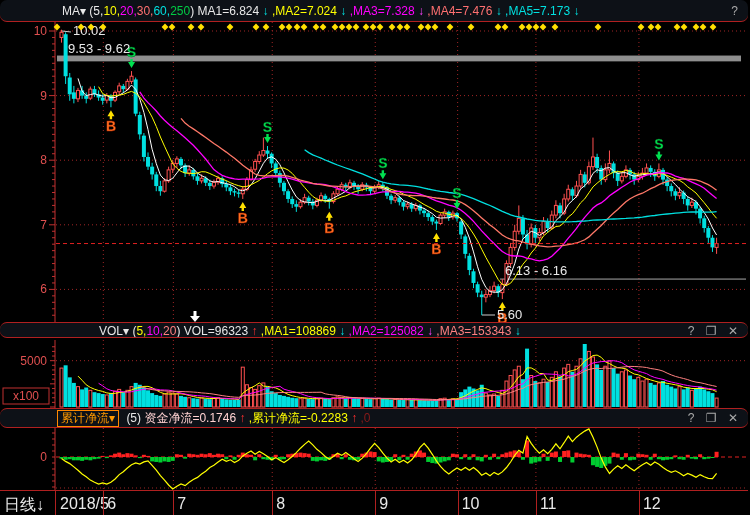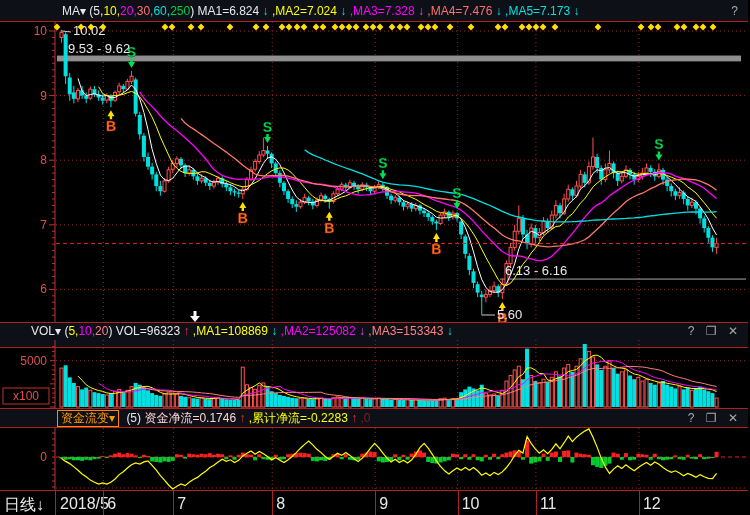--- a/index.html
+++ b/index.html
@@ -1,21 +1,21 @@
 <!DOCTYPE html>
 <html><head>
 <meta charset="utf-8">
 <style>
   html,body{margin:0;padding:0;background:#000;}
   #app{position:relative;width:750px;height:515px;background:#000;overflow:hidden;
        font-family:"Liberation Sans",sans-serif;border-right:2px solid #b02020;}
   .hdr{position:absolute;left:0;width:748px;background:#0d1117;color:#ddd;font-size:12px;
-       white-space:nowrap;overflow:hidden;}
+       white-space:nowrap;overflow:hidden;border-radius:7px;}
   #top-header{top:0;height:22px;line-height:22px;border-bottom:1px solid #b02020;padding-left:62px;box-sizing:border-box;}
-  #vol-header{top:322px;height:26px;line-height:17px;border-top:1px solid #b02020;border-bottom:1px solid #b02020;padding-left:31px;box-sizing:border-box;}
+  #vol-header{top:322px;height:16px;line-height:17px;border-top:1px solid #b02020;border-bottom:1px solid #b02020;padding-left:99px;box-sizing:border-box;}
   #flow-header{top:408px;height:20px;line-height:19px;border-top:1px solid #b02020;border-bottom:1px solid #b02020;padding-left:57px;box-sizing:border-box;}
   svg{position:absolute;left:0;display:block;}
   #main-svg{top:22px;}
   #vol-svg{top:340px;}
   #flow-svg{top:428px;}
   #timeline{position:absolute;top:490px;left:0;width:748px;height:25px;background:#000;
             border-top:1px solid #b02020;color:#eee;font-size:16px;}
   .icon-right{position:absolute;right:6px;top:0;color:#aaa;letter-spacing:4px;}
   .box-btn{display:inline-block;border:1px solid #ff8800;color:#ff9900;padding:0 3px;margin-right:4px;height:15px;line-height:15px;}
   .tl-label{position:absolute;top:4px;color:#e8e8e8;}
@@ -713,21 +713,21 @@
         <rect x="715.08" y="58.07808823529412" width="3" height="8.921911764705882" fill="#000" stroke="#ff5050" stroke-width="1"></rect>
       </g>
       <g>
         <path d="M78.0 36.1 L82.1 40.3 L86.2 44.8 L90.3 47.4 L94.5 49.2 L98.6 50.5 L102.7 51.4 L106.8 52.9 L110.9 53.5 L115.1 53.3 L119.2 52.5 L123.3 52.2 L127.4 51.3 L131.5 50.0 L135.7 48.3 L139.8 47.4 L143.9 46.4 L148.0 46.4 L152.1 47.7 L156.3 50.1 L160.4 52.4 L164.5 53.7 L168.6 54.0 L172.7 54.0 L176.9 53.8 L181.0 53.8 L185.1 54.4 L189.2 55.5 L193.3 56.5 L197.5 57.5 L201.6 57.9 L205.7 58.2 L209.8 58.5 L213.9 58.5 L218.1 58.3 L222.2 58.5 L226.3 58.7 L230.4 58.8 L234.5 59.1 L238.7 59.5 L242.8 53.2 L246.9 50.2 L251.0 47.8 L255.1 45.7 L259.3 42.9 L263.4 46.1 L267.5 46.4 L271.6 47.2 L275.7 47.9 L279.9 49.8 L284.0 52.4 L288.1 54.4 L292.2 55.7 L296.3 56.7 L300.5 57.5 L304.6 57.9 L308.7 58.3 L312.8 58.6 L316.9 58.7 L321.1 58.6 L325.2 58.7 L329.3 58.8 L333.4 58.5 L337.5 58.1 L341.7 58.0 L345.8 57.8 L349.9 57.5 L354.0 57.6 L358.1 58.0 L362.3 58.2 L366.4 58.3 L370.5 58.6 L374.6 58.7 L378.7 58.6 L382.9 58.7 L387.0 58.8 L391.1 58.8 L395.2 59.0 L399.3 59.3 L403.5 59.6 L407.6 59.7 L411.7 59.8 L415.8 59.8 L419.9 59.9 L424.1 60.0 L428.2 60.1 L432.3 60.3 L436.4 60.4 L440.5 60.1 L444.7 59.7 L448.8 59.4 L452.9 59.0 L457.0 58.8 L461.1 57.5 L465.3 55.8 L469.4 53.3 L473.5 51.2 L477.6 49.4 L481.7 47.9 L485.9 48.7 L490.0 50.3 L494.1 51.4 L498.2 52.5 L502.3 53.7 L506.5 51.3 L510.6 47.4 L514.7 42.5 L518.8 36.6 L522.9 34.4 L527.1 27.9 L531.2 27.9 L535.3 30.1 L539.4 33.5 L543.5 33.5 L547.7 40.1 L551.8 40.5 L555.9 38.7 L560.0 37.4 L564.1 35.1 L568.3 31.6 L572.4 30.5 L576.5 29.4 L580.6 25.9 L584.7 21.0 L588.9 18.5 L593.0 15.5 L597.1 15.1 L601.2 17.3 L605.3 21.8 L609.5 23.6 L613.6 25.9 L617.7 27.7 L621.8 28.1 L625.9 28.8 L630.1 31.8 L634.2 34.0 L638.3 34.8 L642.4 36.6 L646.5 38.5 L650.7 39.9 L654.8 41.1 L658.9 42.2 L663.0 42.2 L667.1 43.3 L671.3 44.0 L675.4 44.8 L679.5 45.5 L683.6 47.2 L687.7 47.7 L691.9 48.5 L696.0 48.5 L700.1 48.5 L704.2 48.5 L708.3 49.2 L712.5 49.8 L716.6 51.7 " fill="none" stroke="#ffff00" stroke-width="1"></path>
         <path d="M98.6 43.3 L102.7 45.9 L106.8 48.8 L110.9 50.4 L115.1 51.3 L119.2 51.5 L123.3 51.8 L127.4 52.1 L131.5 51.7 L135.7 50.8 L139.8 50.0 L143.9 49.3 L148.0 48.8 L152.1 48.8 L156.3 49.2 L160.4 49.9 L164.5 50.0 L168.6 50.2 L172.7 50.9 L176.9 52.0 L181.0 53.1 L185.1 54.0 L189.2 54.8 L193.3 55.3 L197.5 55.7 L201.6 55.9 L205.7 56.3 L209.8 57.0 L213.9 57.5 L218.1 57.9 L222.2 58.2 L226.3 58.4 L230.4 58.7 L234.5 58.8 L238.7 58.9 L242.8 55.8 L246.9 54.5 L251.0 53.3 L255.1 52.4 L259.3 51.2 L263.4 49.6 L267.5 48.3 L271.6 47.5 L275.7 46.8 L279.9 46.3 L284.0 49.2 L288.1 50.4 L292.2 51.4 L296.3 52.3 L300.5 53.6 L304.6 55.1 L308.7 56.4 L312.8 57.2 L316.9 57.7 L321.1 58.0 L325.2 58.3 L329.3 58.6 L333.4 58.6 L337.5 58.4 L341.7 58.3 L345.8 58.3 L349.9 58.2 L354.0 58.1 L358.1 58.1 L362.3 58.1 L366.4 58.1 L370.5 58.1 L374.6 58.2 L378.7 58.3 L382.9 58.4 L387.0 58.5 L391.1 58.7 L395.2 58.8 L399.3 59.0 L403.5 59.1 L407.6 59.2 L411.7 59.3 L415.8 59.4 L419.9 59.6 L424.1 59.8 L428.2 59.9 L432.3 60.0 L436.4 60.1 L440.5 60.0 L444.7 59.8 L448.8 59.8 L452.9 59.7 L457.0 59.6 L461.1 58.8 L465.3 57.7 L469.4 56.3 L473.5 55.1 L477.6 54.1 L481.7 52.7 L485.9 52.2 L490.0 51.8 L494.1 51.3 L498.2 51.0 L502.3 50.8 L506.5 50.0 L510.6 48.8 L514.7 47.0 L518.8 44.6 L522.9 44.0 L527.1 39.6 L531.2 37.6 L535.3 36.3 L539.4 35.0 L543.5 33.9 L547.7 34.0 L551.8 34.2 L555.9 34.4 L560.0 35.4 L564.1 34.3 L568.3 35.9 L572.4 35.5 L576.5 34.0 L580.6 31.6 L584.7 28.1 L588.9 25.0 L593.0 23.0 L597.1 22.3 L601.2 21.6 L605.3 21.4 L609.5 21.0 L613.6 20.7 L617.7 21.4 L621.8 22.7 L625.9 25.3 L630.1 27.7 L634.2 29.9 L638.3 31.2 L642.4 32.4 L646.5 33.6 L650.7 35.9 L654.8 37.5 L658.9 38.5 L663.0 39.4 L667.1 40.9 L671.3 42.0 L675.4 42.9 L679.5 43.8 L683.6 44.7 L687.7 45.5 L691.9 46.2 L696.0 46.6 L700.1 47.0 L704.2 47.8 L708.3 48.5 L712.5 49.1 L716.6 50.1 " fill="none" stroke="#ff00ff" stroke-width="1"></path>
         <path d="M139.8 46.6 L143.9 47.6 L148.0 48.8 L152.1 49.6 L156.3 50.2 L160.4 50.7 L164.5 50.9 L168.6 51.2 L172.7 51.3 L176.9 51.4 L181.0 51.5 L185.1 51.7 L189.2 51.8 L193.3 52.1 L197.5 52.4 L201.6 52.9 L205.7 53.2 L209.8 53.6 L213.9 54.2 L218.1 54.9 L222.2 55.6 L226.3 56.2 L230.4 56.7 L234.5 57.1 L238.7 57.3 L242.8 55.8 L246.9 55.4 L251.0 55.2 L255.1 55.0 L259.3 54.6 L263.4 53.9 L267.5 53.4 L271.6 53.1 L275.7 52.8 L279.9 52.6 L284.0 52.5 L288.1 52.4 L292.2 52.4 L296.3 52.4 L300.5 52.4 L304.6 52.4 L308.7 52.4 L312.8 52.3 L316.9 52.3 L321.1 52.2 L325.2 53.8 L329.3 54.5 L333.4 55.0 L337.5 55.4 L341.7 55.9 L345.8 56.7 L349.9 57.3 L354.0 57.6 L358.1 57.9 L362.3 58.1 L366.4 58.2 L370.5 58.3 L374.6 58.4 L378.7 58.4 L382.9 58.4 L387.0 58.4 L391.1 58.4 L395.2 58.5 L399.3 58.5 L403.5 58.6 L407.6 58.6 L411.7 58.7 L415.8 58.8 L419.9 59.0 L424.1 59.1 L428.2 59.2 L432.3 59.4 L436.4 59.5 L440.5 59.5 L444.7 59.5 L448.8 59.5 L452.9 59.5 L457.0 59.5 L461.1 59.2 L465.3 58.8 L469.4 58.1 L473.5 57.6 L477.6 57.1 L481.7 56.4 L485.9 56.0 L490.0 55.8 L494.1 55.5 L498.2 55.3 L502.3 54.8 L506.5 53.8 L510.6 52.6 L514.7 51.1 L518.8 49.4 L522.9 48.4 L527.1 45.9 L531.2 44.7 L535.3 43.8 L539.4 43.0 L543.5 42.4 L547.7 42.0 L551.8 41.5 L555.9 40.7 L560.0 40.0 L564.1 39.2 L568.3 37.7 L572.4 36.6 L576.5 35.2 L580.6 33.3 L584.7 31.0 L588.9 29.5 L593.0 28.6 L597.1 28.3 L601.2 28.5 L605.3 27.9 L609.5 28.5 L613.6 28.1 L617.7 27.7 L621.8 27.2 L625.9 26.7 L630.1 26.4 L634.2 26.5 L638.3 26.7 L642.4 27.0 L646.5 27.5 L650.7 28.5 L654.8 29.1 L658.9 29.9 L663.0 31.1 L667.1 33.1 L671.3 34.9 L675.4 36.4 L679.5 37.5 L683.6 38.5 L687.7 39.6 L691.9 41.1 L696.0 42.1 L700.1 42.7 L704.2 43.6 L708.3 44.7 L712.5 45.6 L716.6 46.5 " fill="none" stroke="#ff8080" stroke-width="1"></path>
       </g>
     </svg>
 
   <div id="flow-header" class="hdr">
-    <span class="box-btn" id="flow-title">资金流变▾</span>
+    <span class="box-btn" id="flow-title">累计净流▾</span>
     <span id="flow-parts"><span style="color: rgb(232, 232, 232);"> (5)  </span><span style="color: rgb(255, 210, 210);">资金净流=0.1746</span><span style="color: rgb(255, 48, 48);"> ↑</span><span style="color: rgb(255, 255, 0);"> ,累计净流=-0.2283</span><span style="color: rgb(255, 48, 48);"> ↑</span><span style="color: rgb(139, 26, 26);"> ,0</span></span>
     <span class="icon-right" id="flow-icons">? ❐ ✕</span>
   </div>
 
   <svg id="flow-svg" width="750" height="62">
       <g>
         <line x1="103.32" y1="0" x2="103.32" y2="62" stroke="#a02525" stroke-width="1" stroke-dasharray="1 3"></line>
         <line x1="173.36" y1="0" x2="173.36" y2="62" stroke="#a02525" stroke-width="1" stroke-dasharray="1 3"></line>
         <line x1="272.24" y1="0" x2="272.24" y2="62" stroke="#a02525" stroke-width="1" stroke-dasharray="1 3"></line>
         <line x1="375.24" y1="0" x2="375.24" y2="62" stroke="#a02525" stroke-width="1" stroke-dasharray="1 3"></line>

